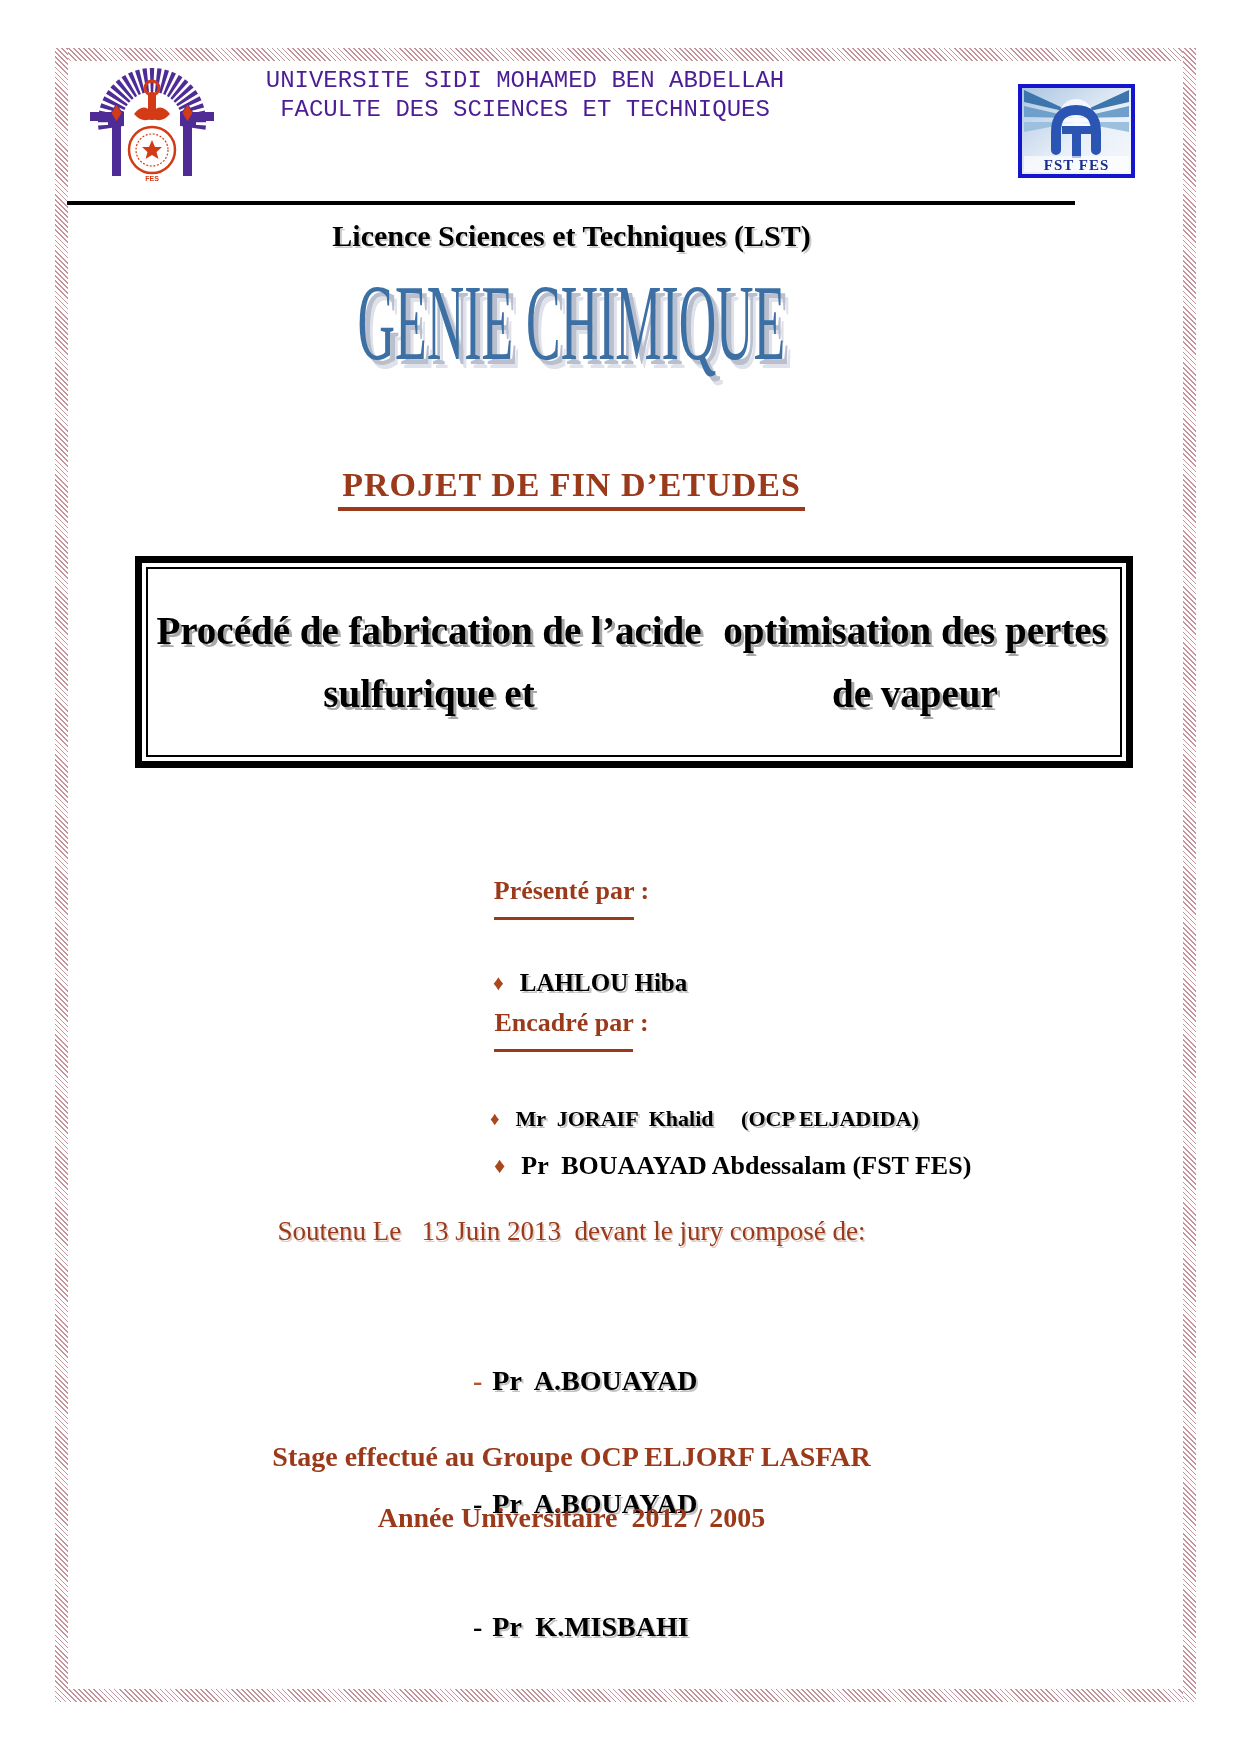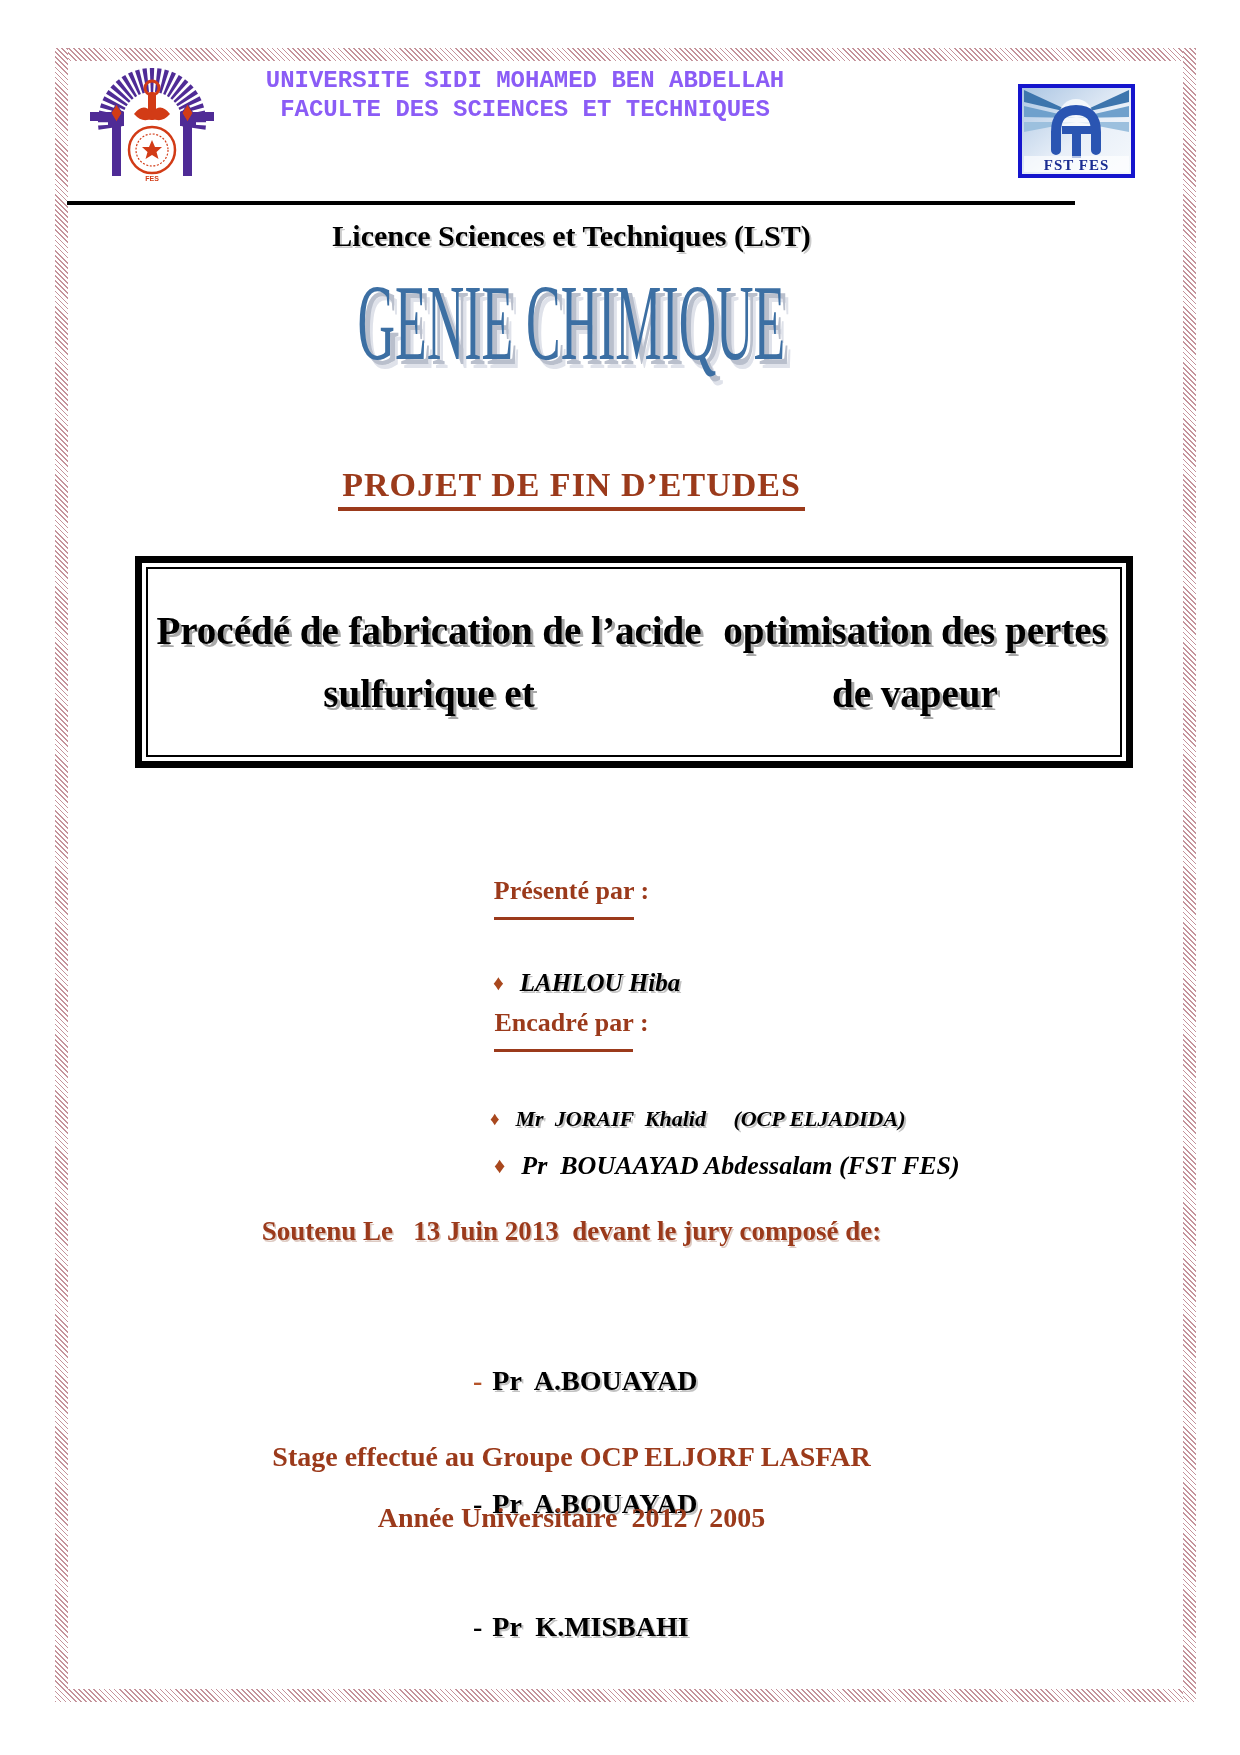--- a/index.html
+++ b/index.html
@@ -14,22 +14,22 @@
   }
   .hatch-top    { left:55px;  top:48px;   width:1141px; height:13px; }
   .hatch-bottom { left:55px;  top:1689px; width:1141px; height:13px; }
   .hatch-left   { left:55px;  top:48px;   width:13px;   height:1654px; }
   .hatch-right  { left:1183px;top:48px;   width:13px;   height:1654px; }
 
   
   .emblem { position:absolute; left:88px; top:62px; width:128px; height:125px; }
   .header-text {
     position:absolute; left:235px; top:66px; width:580px; text-align:center;
-    font-family:"Liberation Mono", monospace; font-weight:bold;
-    font-size:24px; line-height:29px; color:#8b5cf6;
+    font-family:"Liberation Mono", monospace; font-weight:normal;
+    font-size:24px; line-height:29px; color:#4c1d95;
   }
   .fst-logo { position:absolute; left:1018px; top:84px; width:117px; height:94px; }
   .header-rule { position:absolute; left:67px; top:201px; width:1008px; height:4px; background:#000; }
 
   .centerline { position:absolute; left:0; width:1143px; text-align:center; }
 
   .degree-line {
     top:219px; font-size:30px; font-weight:bold; color:#000;
     text-shadow:2px 2px 0 #cccccc;
   }
@@ -63,30 +63,30 @@
     text-shadow:3px 3px 0 #a8a8a8; text-align:center;
   }
 
   
   .section-label { font-size:26px; font-weight:bold; color:#9B3A1B; }
   .section-label .ul { border-bottom:3px solid #9B3A1B; padding-bottom:12px; }
   .presente { top:876px; }
   .encadre  { top:1008px; }
 
   .bullet-line {
-    position:absolute; left:468px; font-weight:bold; color:#000; white-space:pre;font-style:italic;
+    position:absolute; left:468px; font-weight:bold; color:#000; white-space:pre;
   }
   .bullet-line .diamond { color:#A9481E; margin-right:16px; font-size:0.85em; vertical-align:1px; }
   .lahlou   { top:941px;  font-size:25px; }
   .joraif   { top:1080px; font-size:22px; }
   .bouaayad { top:1121px; font-size:26px; }
   .shadowed { text-shadow:2px 2px 0 #c2c2c2; }
 
   .soutenu {
-    top:1216px; font-size:27px; font-weight:bold; color:#9B3A1B; white-space:pre;
+    top:1216px; font-size:27px; font-weight:normal; color:#9B3A1B; white-space:pre;
     text-shadow:1.5px 1.5px 0 #ddcac2;
   }
 
   .jury {
     position:absolute; left:473px; top:1278px; font-size:28px; font-weight:bold;
     line-height:41px; color:#000; white-space:pre;
   }
   .jury .dash { margin-right:10px; }
   .jury .dash-red { color:#B5542A; }
   .jury .jname { text-shadow:2px 2px 0 #c2c2c2; }

